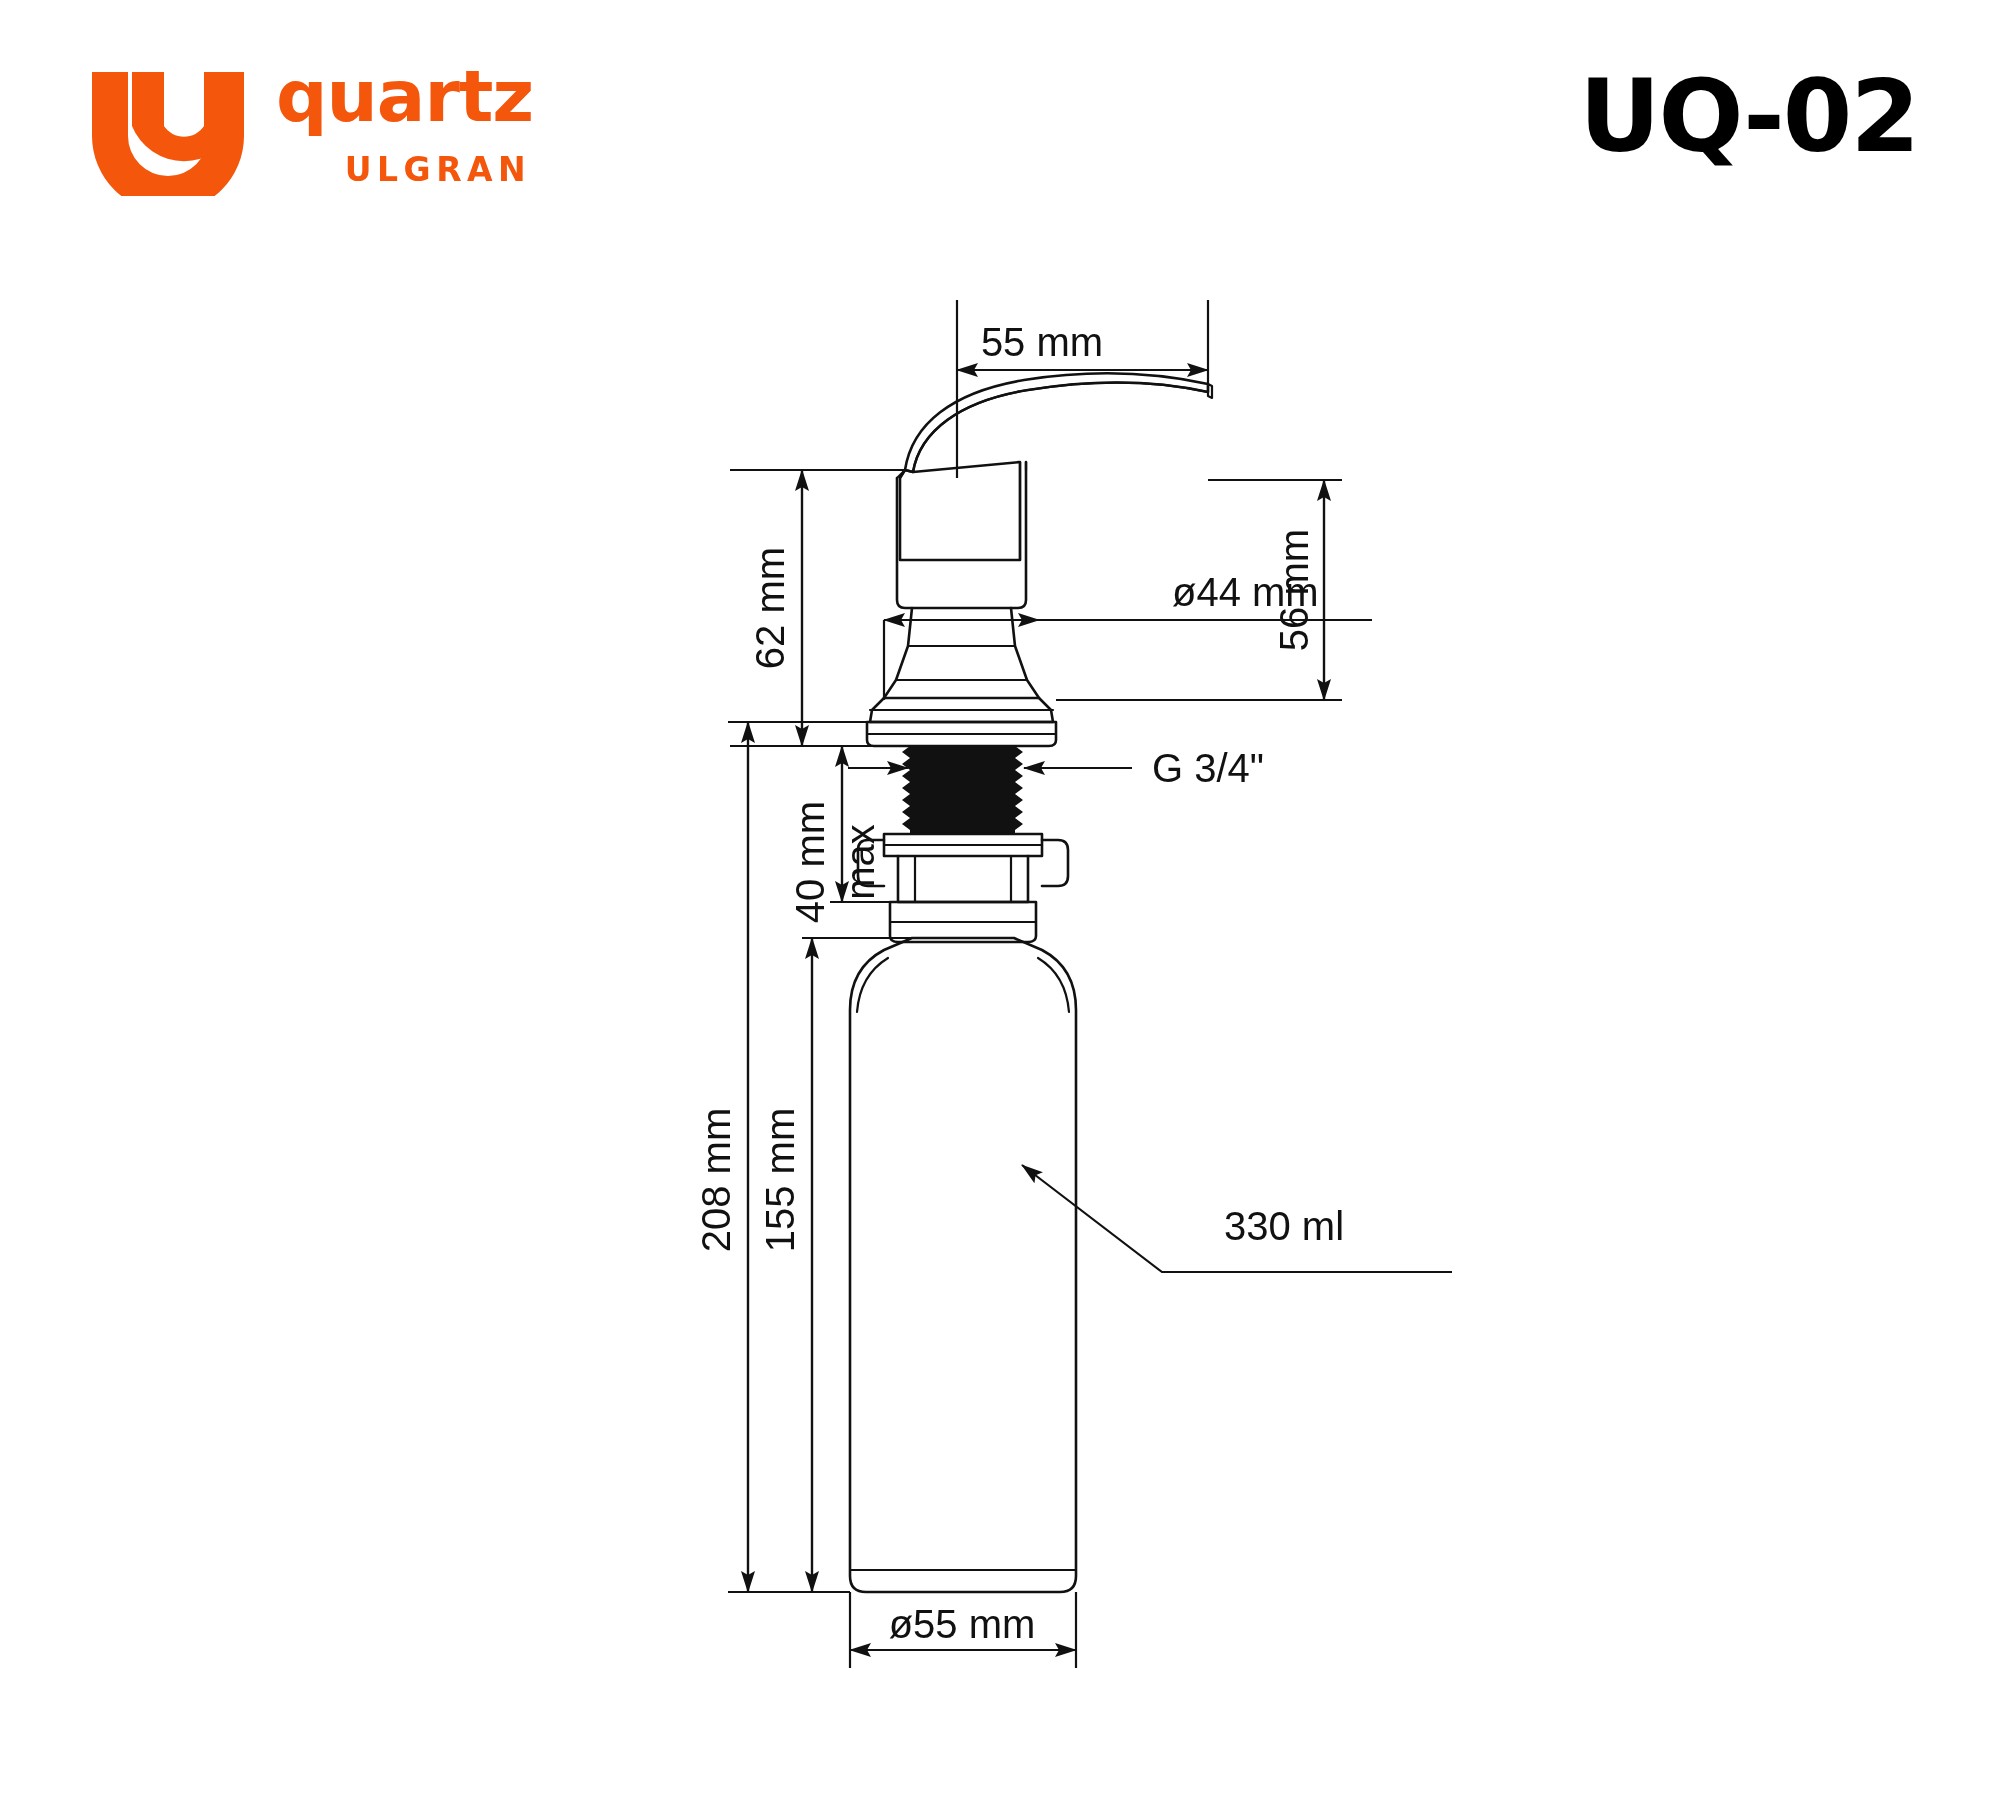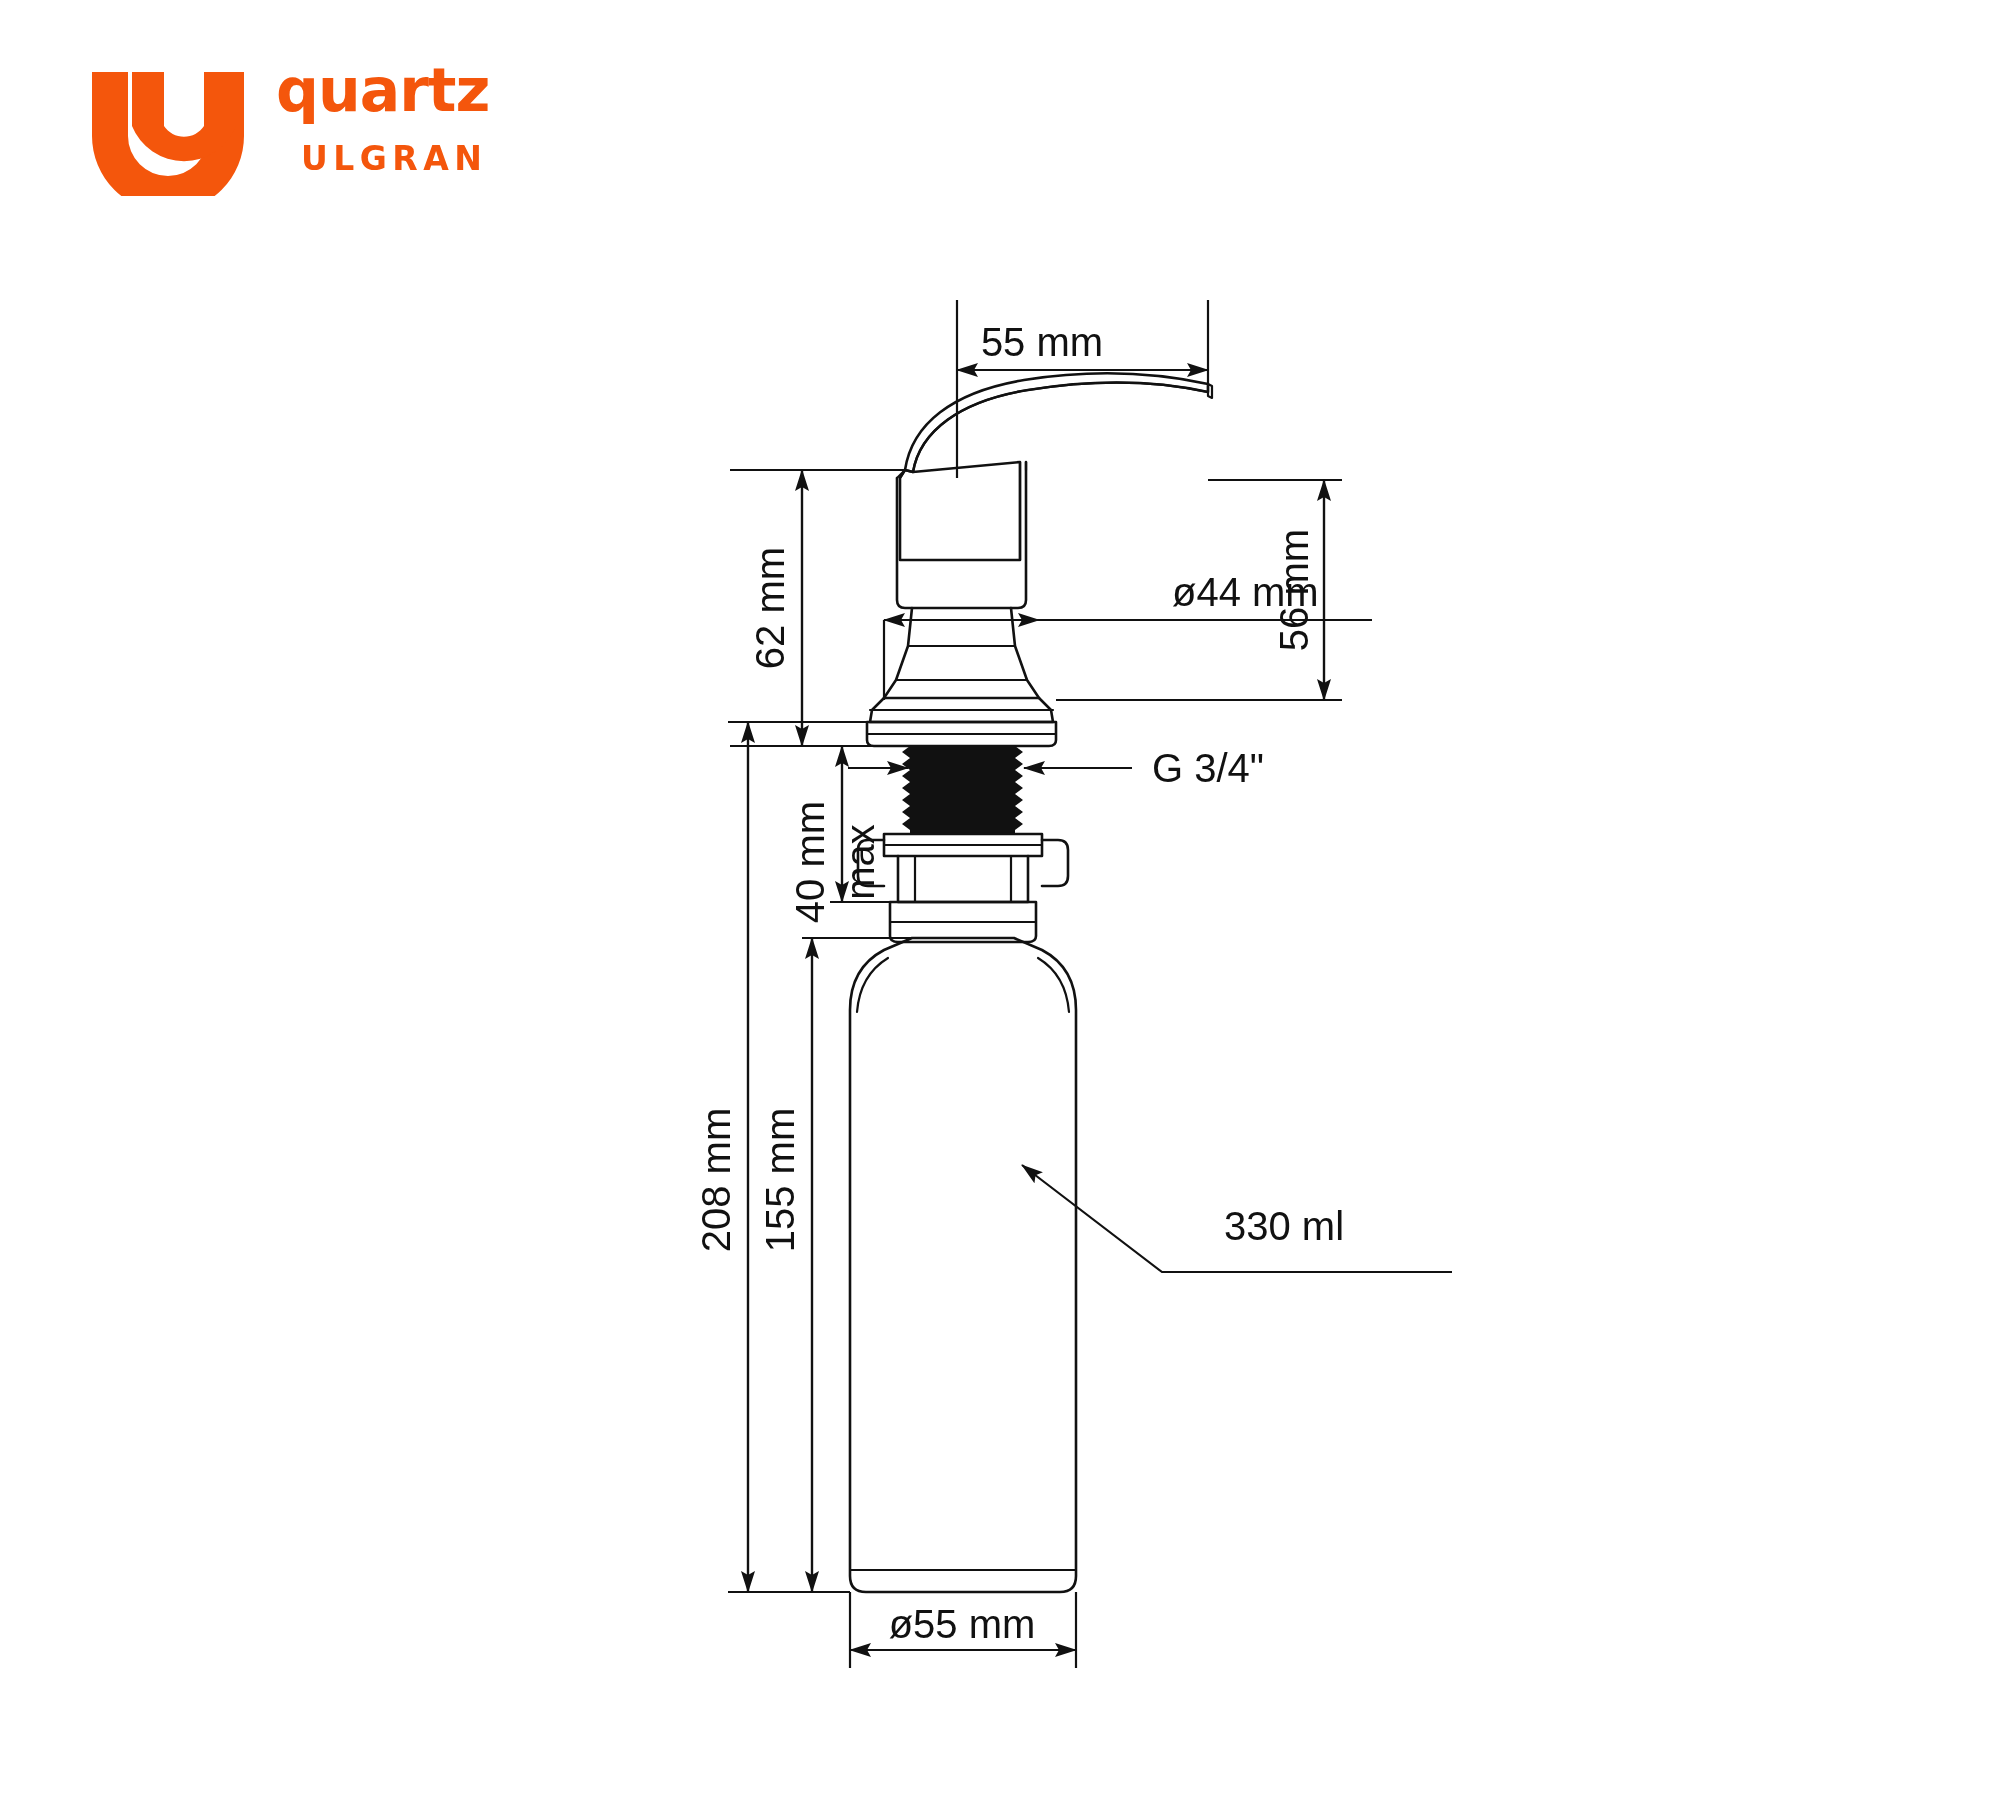--- a/index.html
+++ b/index.html
@@ -41,21 +41,21 @@
   }
   #brand-words {
     margin-left: 28px;
     display: flex;
     flex-direction: column;
     align-items: flex-end;
   }
   #wordmark {
     font-family: "DejaVu Sans", sans-serif;
     font-weight: 700;
-    font-size: 60px;
+    font-size: 72px;
     line-height: 0.95;
     letter-spacing: -1px;
     color: #f4560c;
     margin: 0;
     padding: 0;
   }
   #subwordmark {
     font-family: "DejaVu Sans", sans-serif;
     font-weight: 700;
     font-size: 33px;
@@ -108,20 +108,21 @@
 
         <path d="M40 2 H44 V20 H40 Z" fill="#ffffff"></path>
       </svg>
 
       <div id="brand-words">
         <div id="wordmark">quartz</div>
         <div id="subwordmark">ULGRAN</div>
       </div>
     </div>
 
+    <div id="model-code">UQ-02</div>
   </div>
 
   <div id="drawing">
     <svg width="2000" height="1800" viewBox="0 0 2000 1800" xmlns="http://www.w3.org/2000/svg">
       <defs>
         <marker id="ar" markerWidth="22" markerHeight="14" refX="21" refY="7" orient="auto" markerUnits="userSpaceOnUse">
           <path d="M0,0 L22,7 L0,14 L4,7 Z" fill="#111111"></path>
         </marker>
         <marker id="arL" markerWidth="22" markerHeight="14" refX="1" refY="7" orient="auto" markerUnits="userSpaceOnUse">
           <path d="M22,0 L0,7 L22,14 L18,7 Z" fill="#111111"></path>

